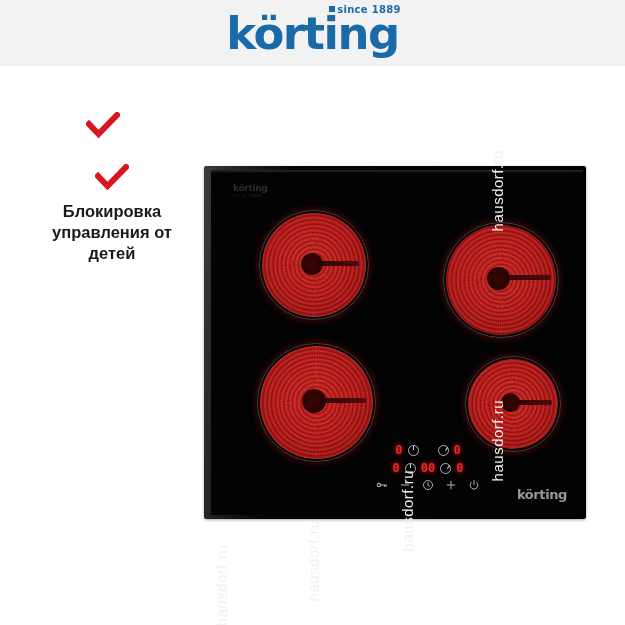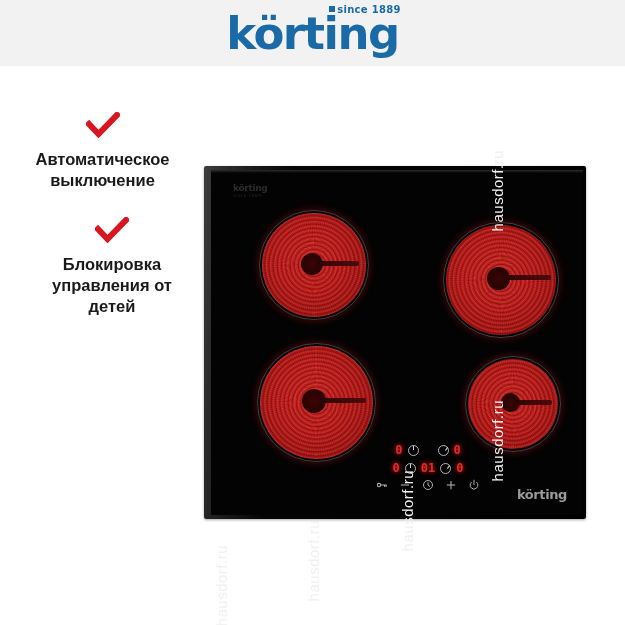--- a/index.html
+++ b/index.html
@@ -282,21 +282,20 @@
       <span id="logo-since"><span class="sq"></span><span>since 1889</span></span>
     </div>
   </div>
 
   <div id="features">
 
     <div class="feature" id="feature-1">
       <svg class="check" viewBox="0 0 34 26">
         <path d="M3 12 L12.5 22 L31 3" stroke="#d9151f" stroke-width="6" fill="none" stroke-linecap="square" stroke-linejoin="miter"></path>
       </svg>
-      <div class="feature-label">Автоматическое выключение</div>
     </div>
 
     <div class="feature" id="feature-2">
       <svg class="check" viewBox="0 0 34 26">
         <path d="M3 12 L12.5 22 L31 3" stroke="#d9151f" stroke-width="6" fill="none" stroke-linecap="square" stroke-linejoin="miter"></path>
       </svg>
       <div class="feature-label">Блокировка управления от детей</div>
     </div>
 
 
@@ -352,21 +351,21 @@
           <span class="seg">0</span>
           <span class="slider-dot"></span>
           <span class="spacer-gap"></span>
           <span class="slider-dot r"></span>
           <span class="seg">0</span>
         </div>
 
         <div class="disp-row">
           <span class="seg">0</span>
           <span class="slider-dot"></span>
-          <span class="seg">01</span>
+          <span class="seg">00</span>
           <span class="slider-dot r"></span>
           <span class="seg">0</span>
         </div>
 
         <div class="btn-row">
 
           <span class="btn-ico">
             <svg viewBox="0 0 16 16">
                 <g fill="none" stroke="currentColor" stroke-width="1.4">
               <circle cx="4" cy="8" r="2.2"></circle>

